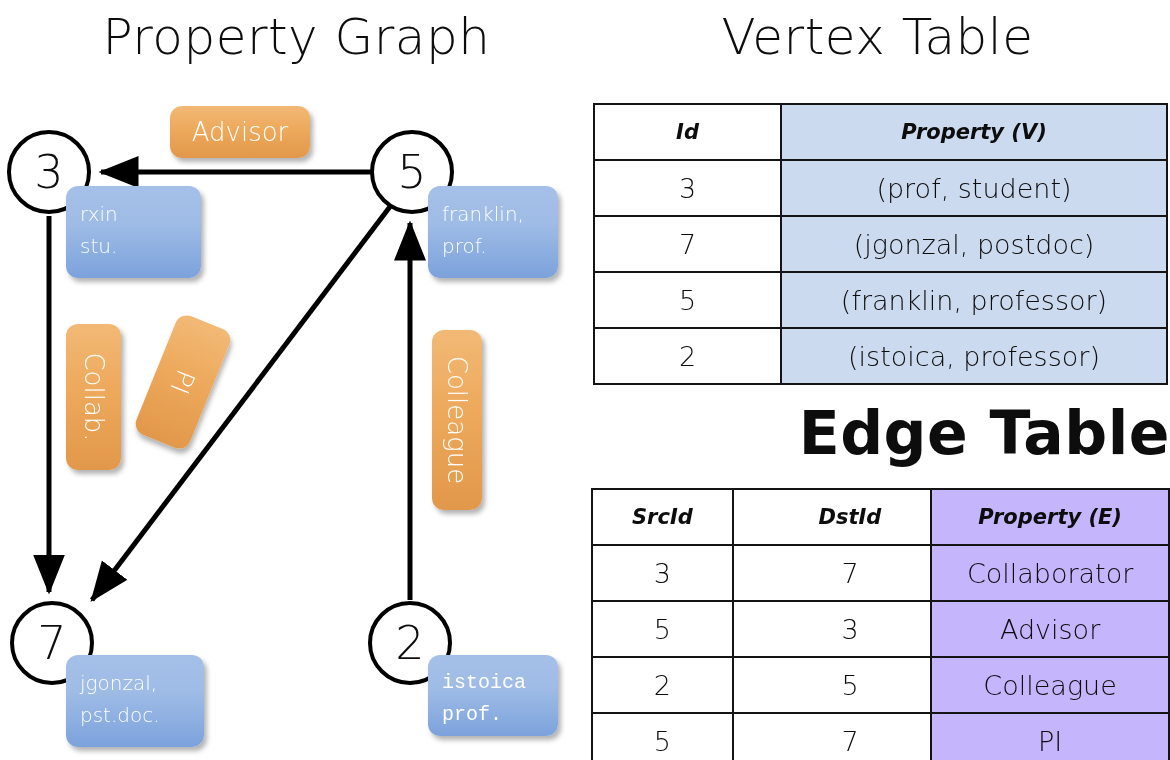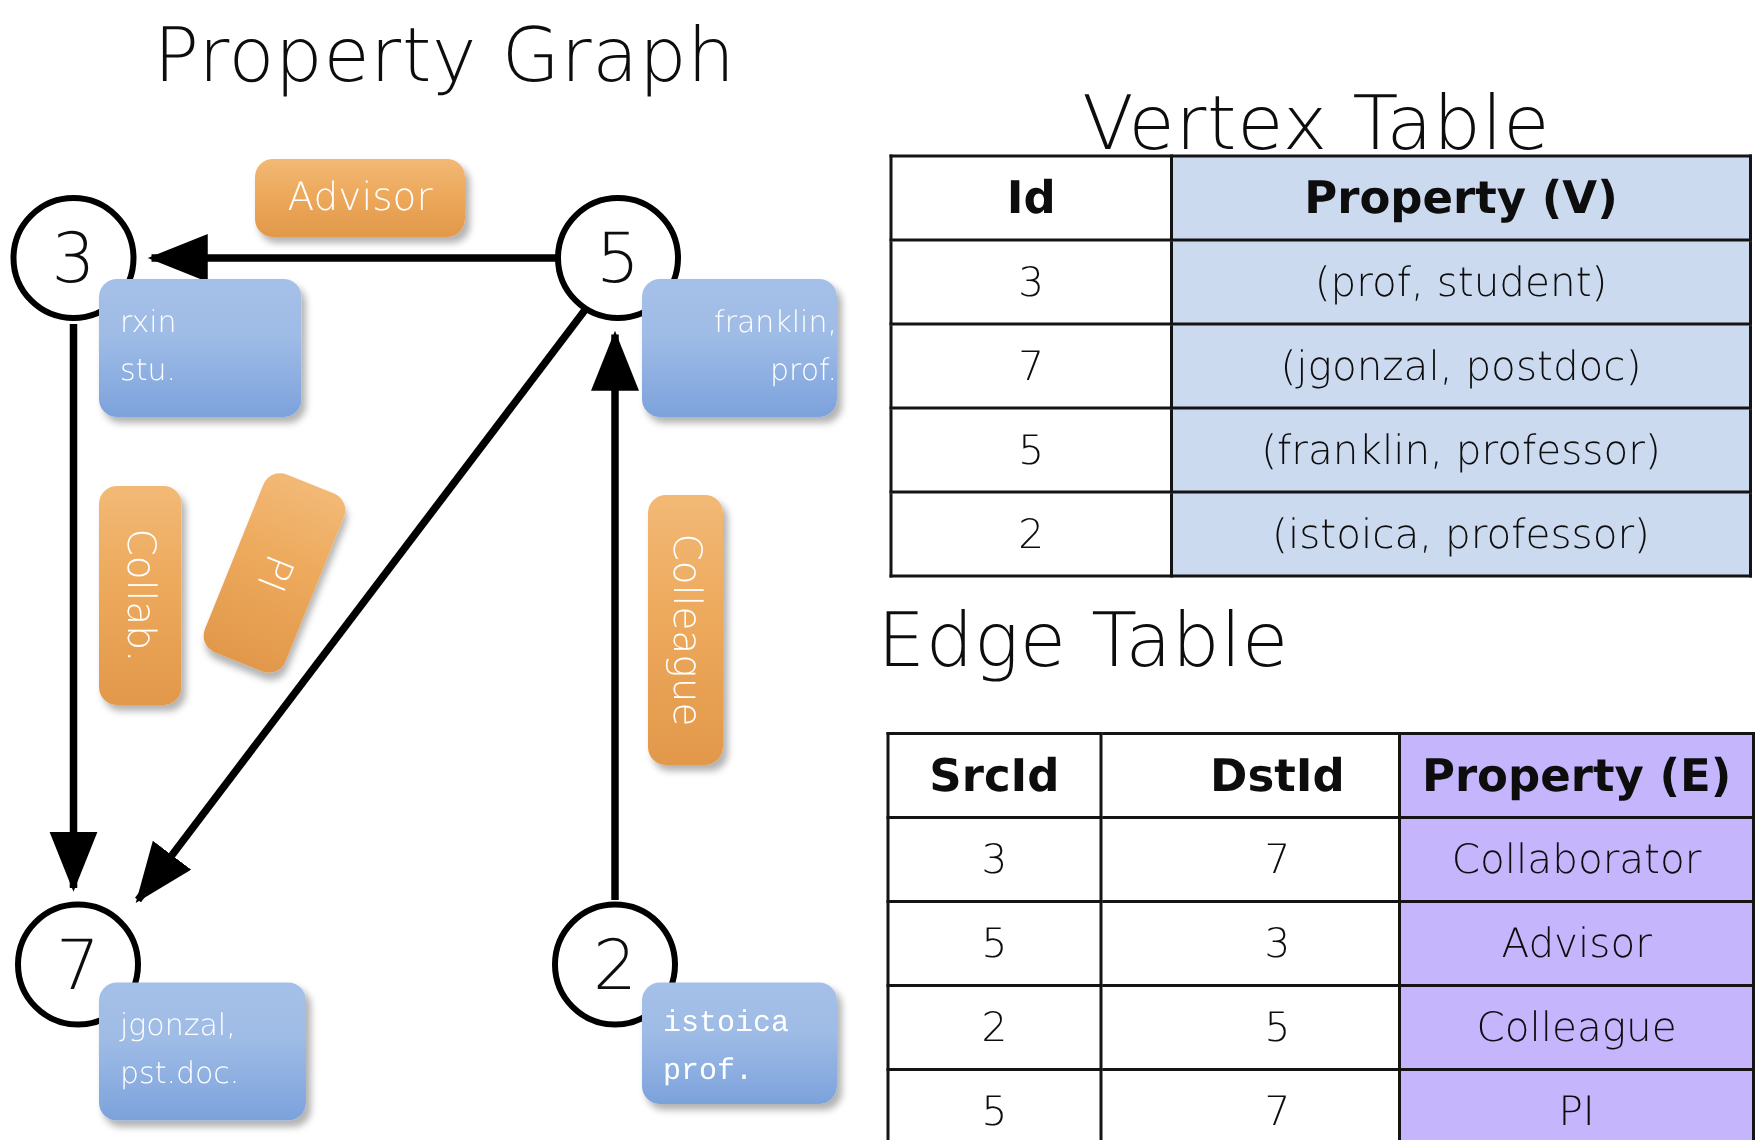--- a/index.html
+++ b/index.html
@@ -27,26 +27,26 @@
   }
   #title-property-graph {
     left: 0; top: 8px; width: 585px;
     text-align: center;
     font-size: 50px;
   }
   #title-vertex-table {
     left: 585px; top: 8px; width: 585px;
     text-align: center;
     font-size: 50px;
-    margin-top: 45px;
   }
   #title-edge-table {
     left: 585px; top: 398px; width: 585px;
-    text-align: left;
-    font-size: 50px;
+    text-align: right;
+    font-size: 60px;
+    font-weight: bold;
   }
 
   
   #graph-panel {
     position: absolute;
     left: 4px; top: 0; width: 585px; height: 760px; padding-left: 43px;
   }
   #graph-edges {
     position: absolute;
     left: 0; top: 0;
@@ -84,21 +84,21 @@
     font-family: "DejaVu Sans", sans-serif;
     font-weight: 300;
     font-size: 20px;
     line-height: 32px;
     padding: 12px 0 12px 14px;
     box-sizing: border-box;
     z-index: 8;
     white-space: pre-line;
   }
   #prop-rxin     { left: 62px;  top: 186px; width: 135px; height: 92px; }
-  #prop-franklin { left: 424px; top: 186px; width: 130px; height: 92px; text-align: right; }
+  #prop-franklin { left: 424px; top: 186px; width: 130px; height: 92px; }
   #prop-jgonzal  { left: 62px;  top: 655px; width: 138px; height: 92px; }
   #prop-istoica  { left: 424px; top: 655px; width: 130px; height: 81px; font-family: Liberation Mono, monospace; }
 
   
   .rel-box {
     position: absolute;
     border-radius: 12px;
     background: linear-gradient(to bottom, #f2b976 0%, #eda95c 45%, #e2984a 100%);
     box-shadow: 3px 4px 5px rgba(0,0,0,0.30);
     color: #ffffff;
@@ -137,21 +137,22 @@
     color: #0d0d0d;
   }
   .data-table td, .data-table th {
     border: 2px solid #141414;
     text-align: center;
     font-weight: 300;
     padding: 0;
   }
   .data-table th {
     font-weight: 700;
-    font-size: 30px;
+    font-size: 21px;
+    font-style: italic;
   }
   .data-table td { font-size: 27px; }
 
   #vertex-table { left: 593px; top: 103px; }
   #vertex-table .col-id   { width: 185px; height: 54px; }
   #vertex-table .col-prop { width: 384px; height: 54px; }
   #vertex-table .fill-blue { background: #ccdaf0; }
 
   #edge-table { left: 591px; top: 488px; }
   #edge-table .col-src  { width: 148px; height: 54px; margin-left: 16px; }

